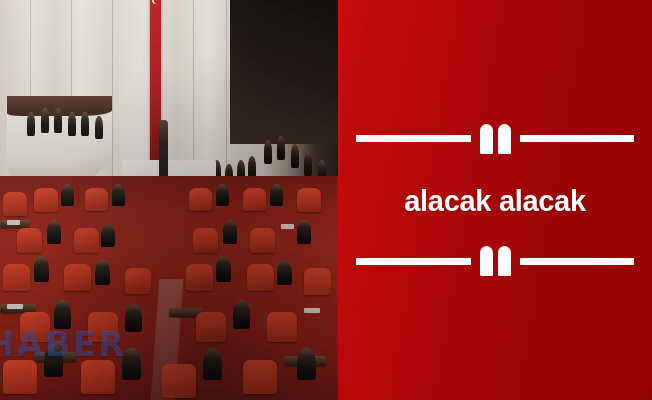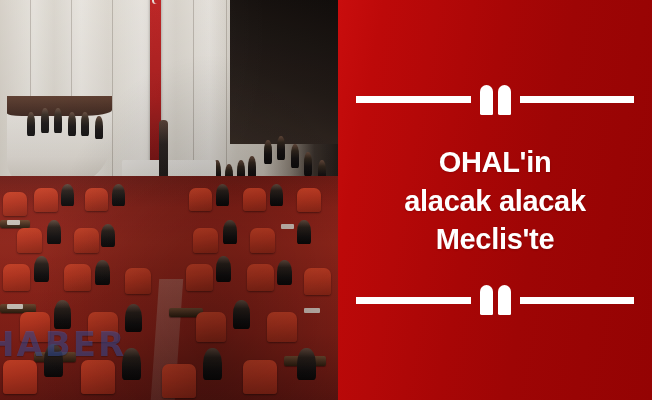--- a/index.html
+++ b/index.html
@@ -405,23 +405,21 @@
     <div class="deco deco-top">
       <div class="deco-line left"></div>
       <div class="quote-glyph">
         <span class="q1"></span>
           <span class="q2"></span>
       </div>
       <div class="deco-line right"></div>
     </div>
 
     <div class="headline">
-      <span class="ln">OHAL'in</span>
       <span class="ln">alacak alacak</span>
-      <span class="ln">Meclis'te</span>
     </div>
 
     <div class="deco deco-bottom">
       <div class="deco-line left"></div>
       <div class="quote-glyph">
         <span class="q1"></span>
           <span class="q2"></span>
       </div>
       <div class="deco-line right"></div>
     </div>

